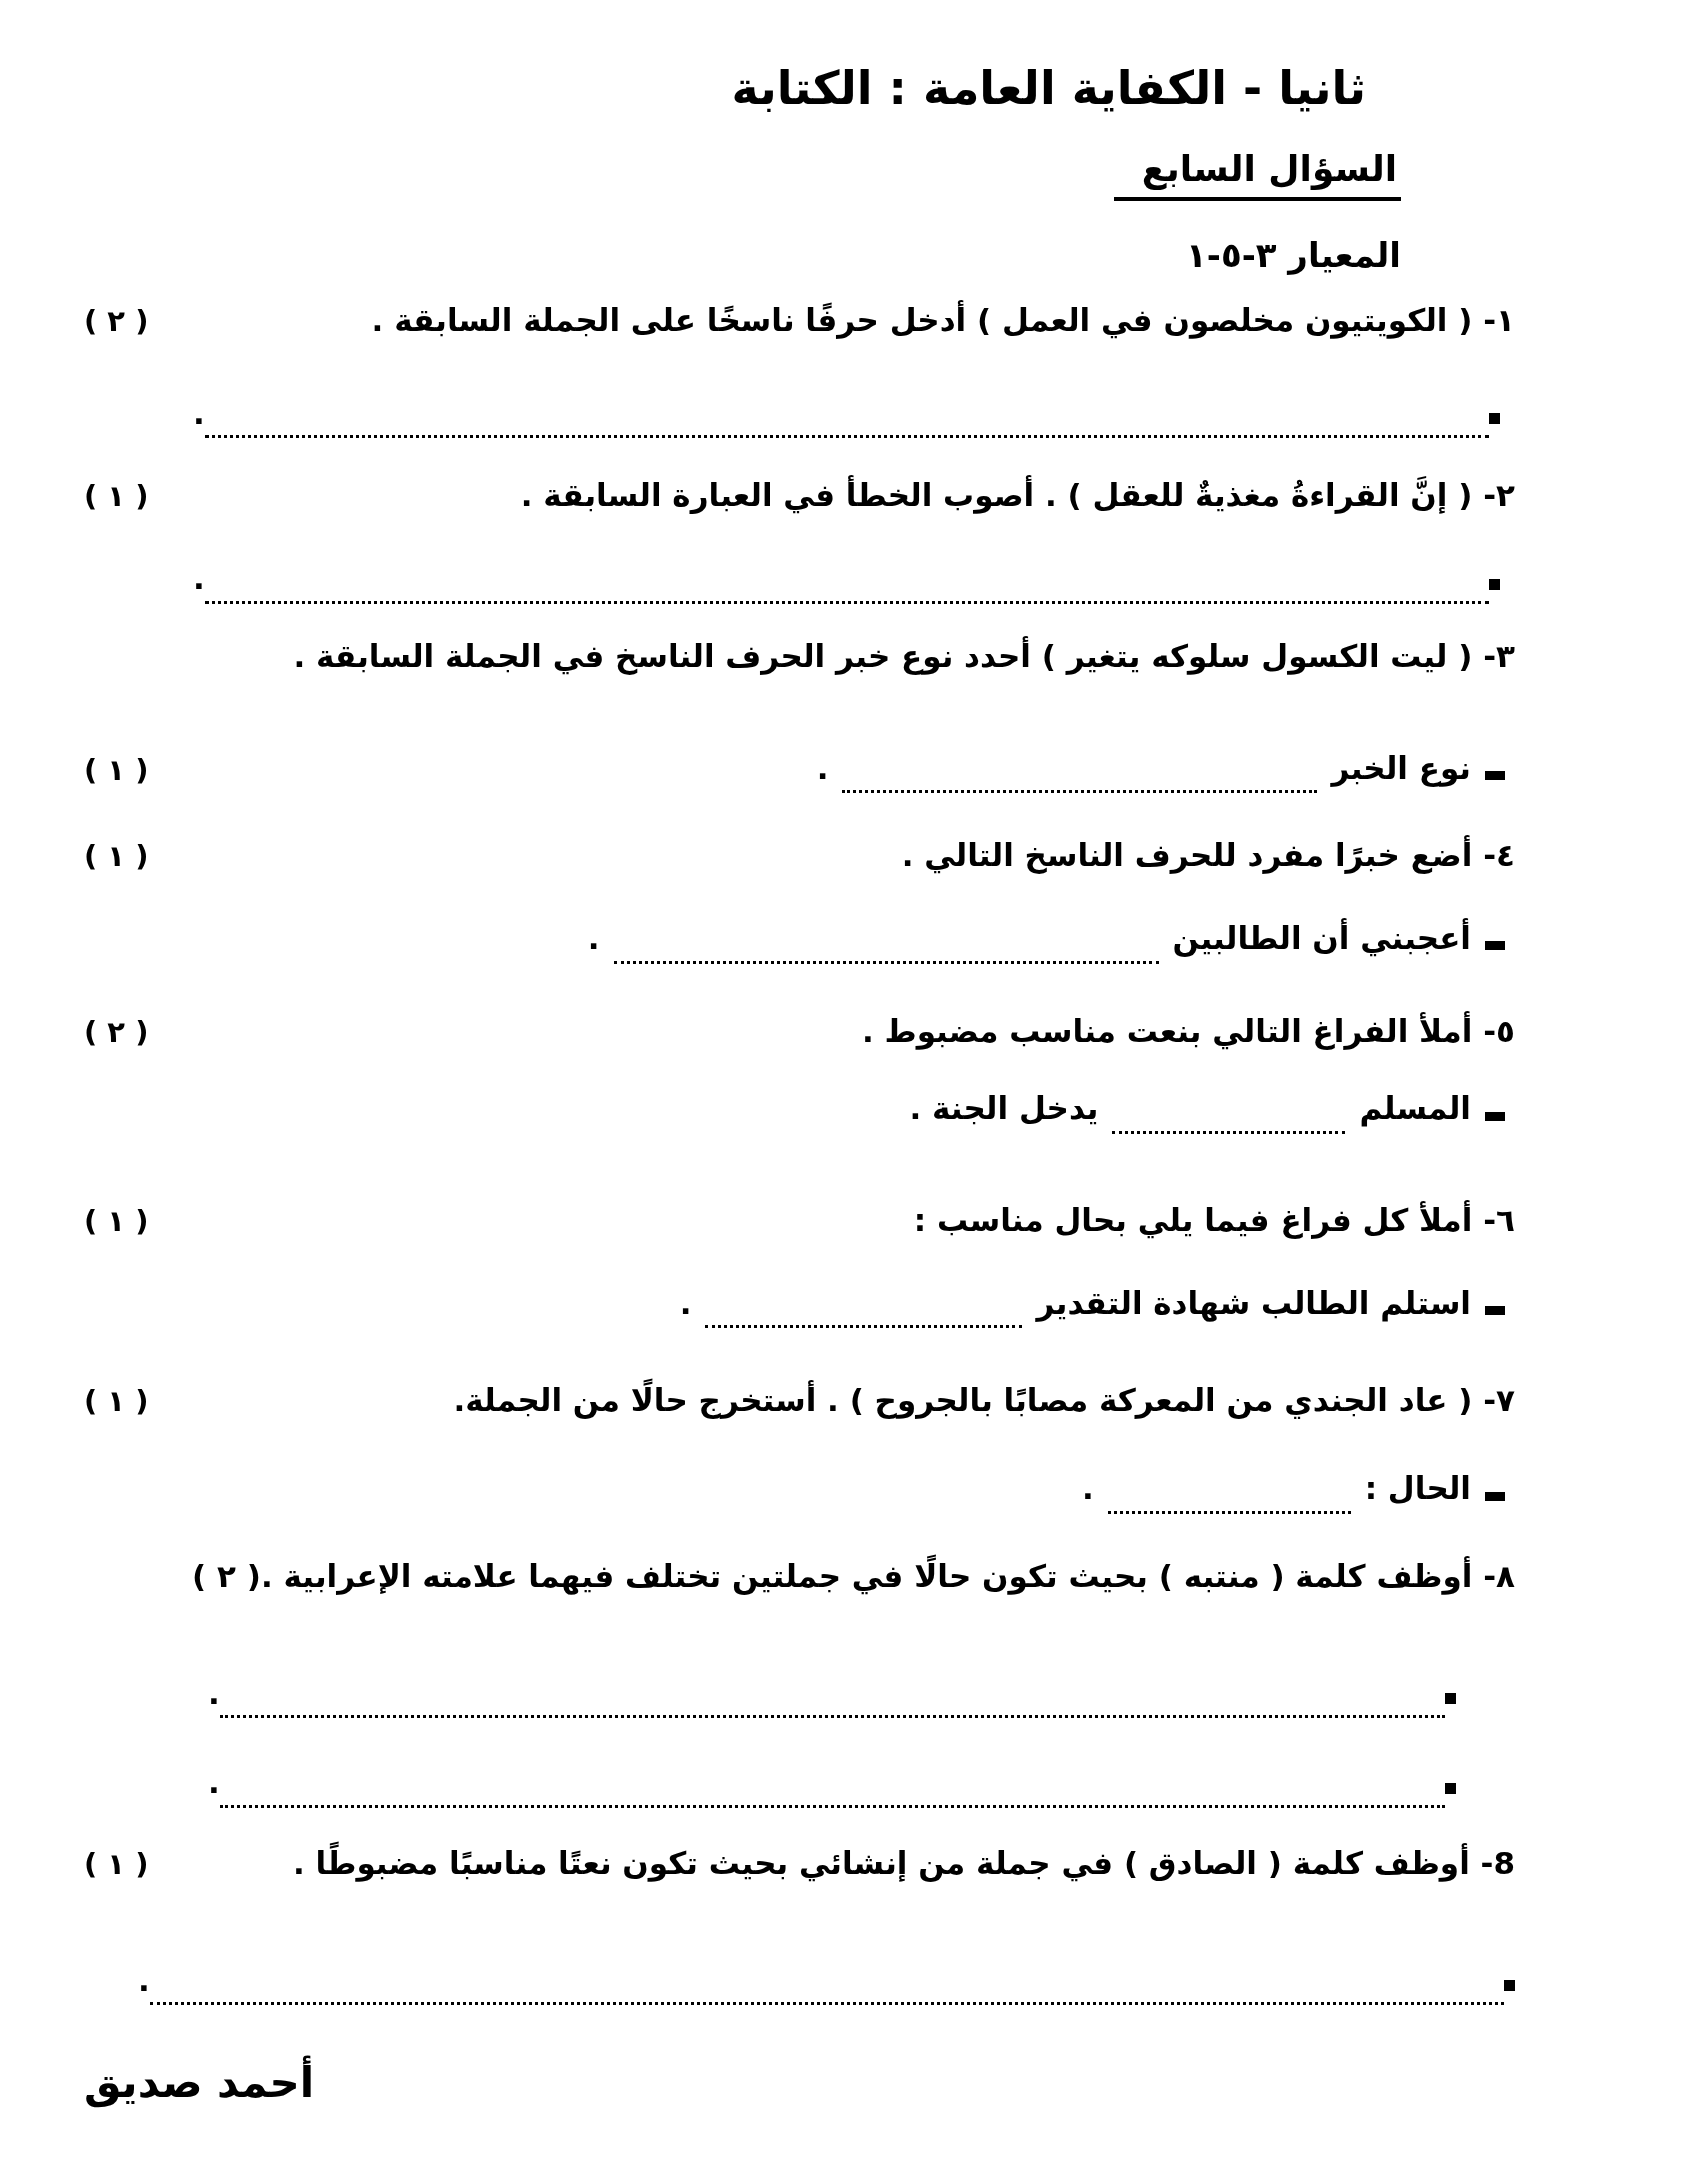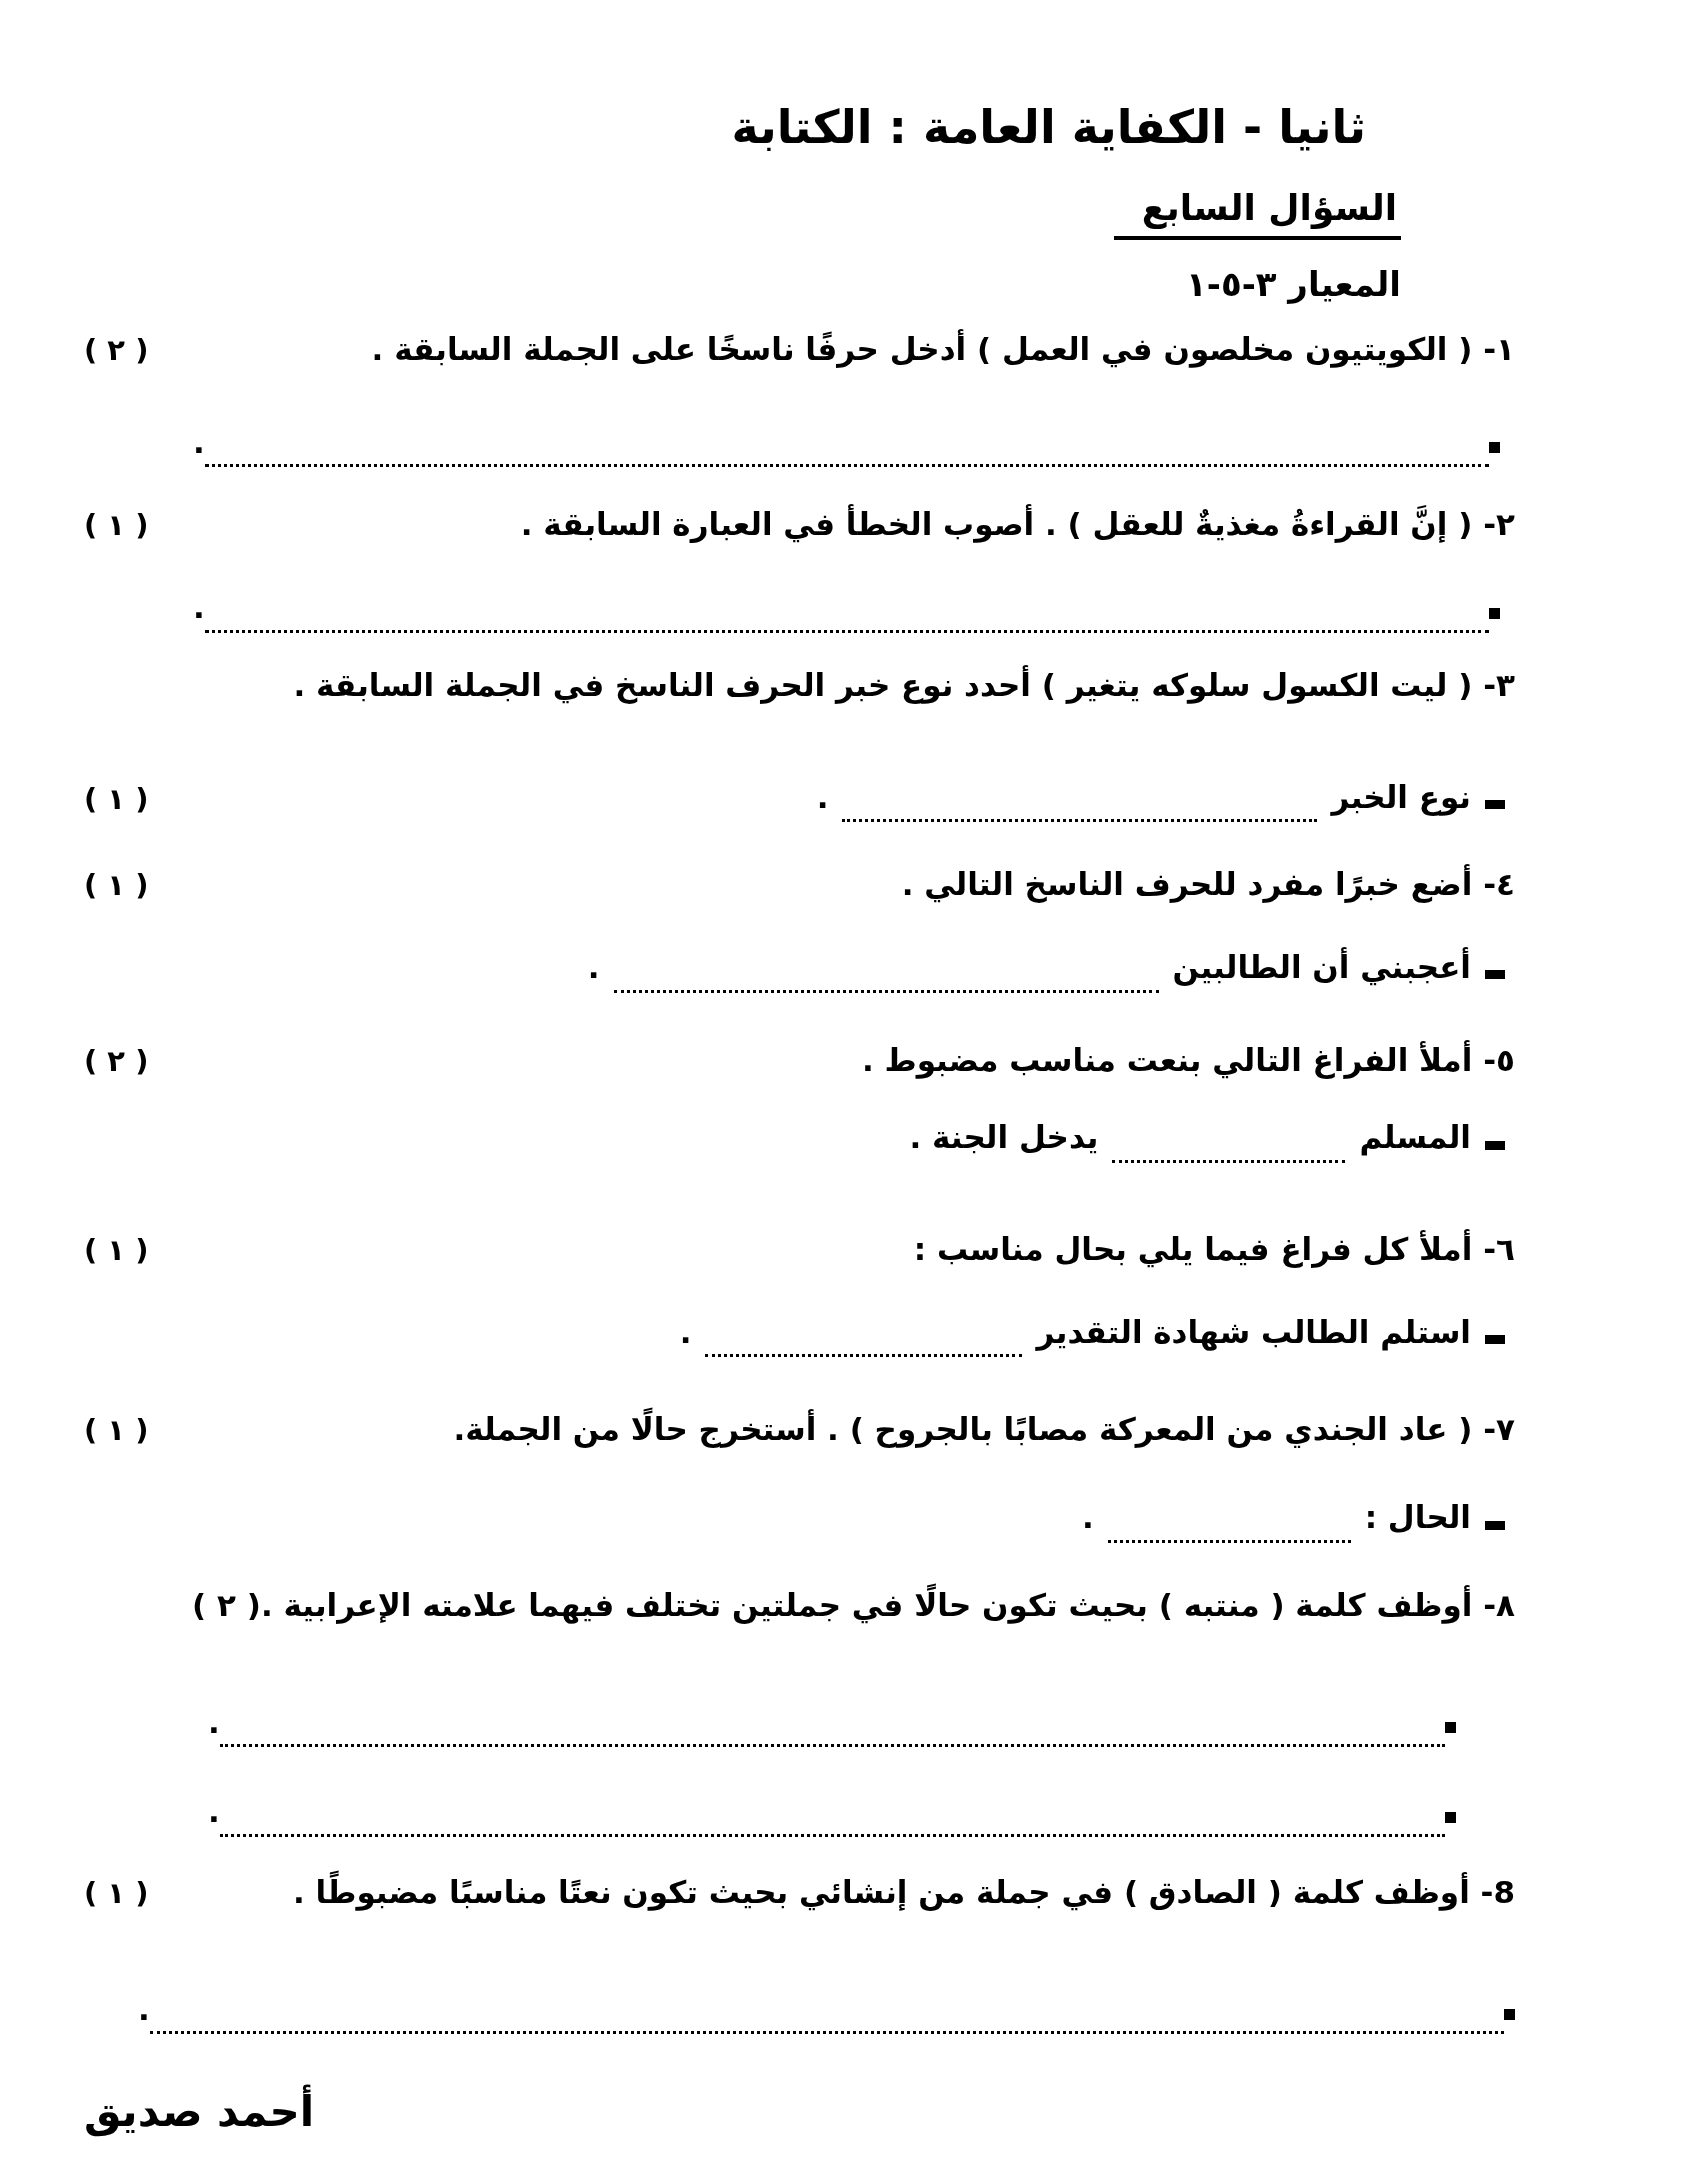--- a/index.html
+++ b/index.html
@@ -21,36 +21,36 @@
     width: 1683px;
     height: 2178px;
     box-sizing: border-box;
     padding: 0 168px 0 84px;
     overflow: hidden;
   }
   .title {
     font-size: 46px;
     line-height: 1.35;
     width: max-content;
-    margin: 96px 149px 0 auto;
+    margin: 57px 149px 0 auto;
     letter-spacing: 1px;
   }
   .qhead {
     font-size: 36px;
     line-height: 1.3;
     width: max-content;
     margin: 27px 114px 0 auto;
     border-bottom: 4px solid #000;
     padding: 0 4px 4px 28px;
   }
   .standard {
     font-size: 34px;
     line-height: 1.3;
     width: max-content;
-    margin: 22px 114px 0 auto;
+    margin: 32px 114px 0 auto;
   }
   .qrow {
     display: flex;
     align-items: baseline;
     font-size: 31px;
   }
   .qtext {
     line-height: 1.8;
     white-space: nowrap;
   }

